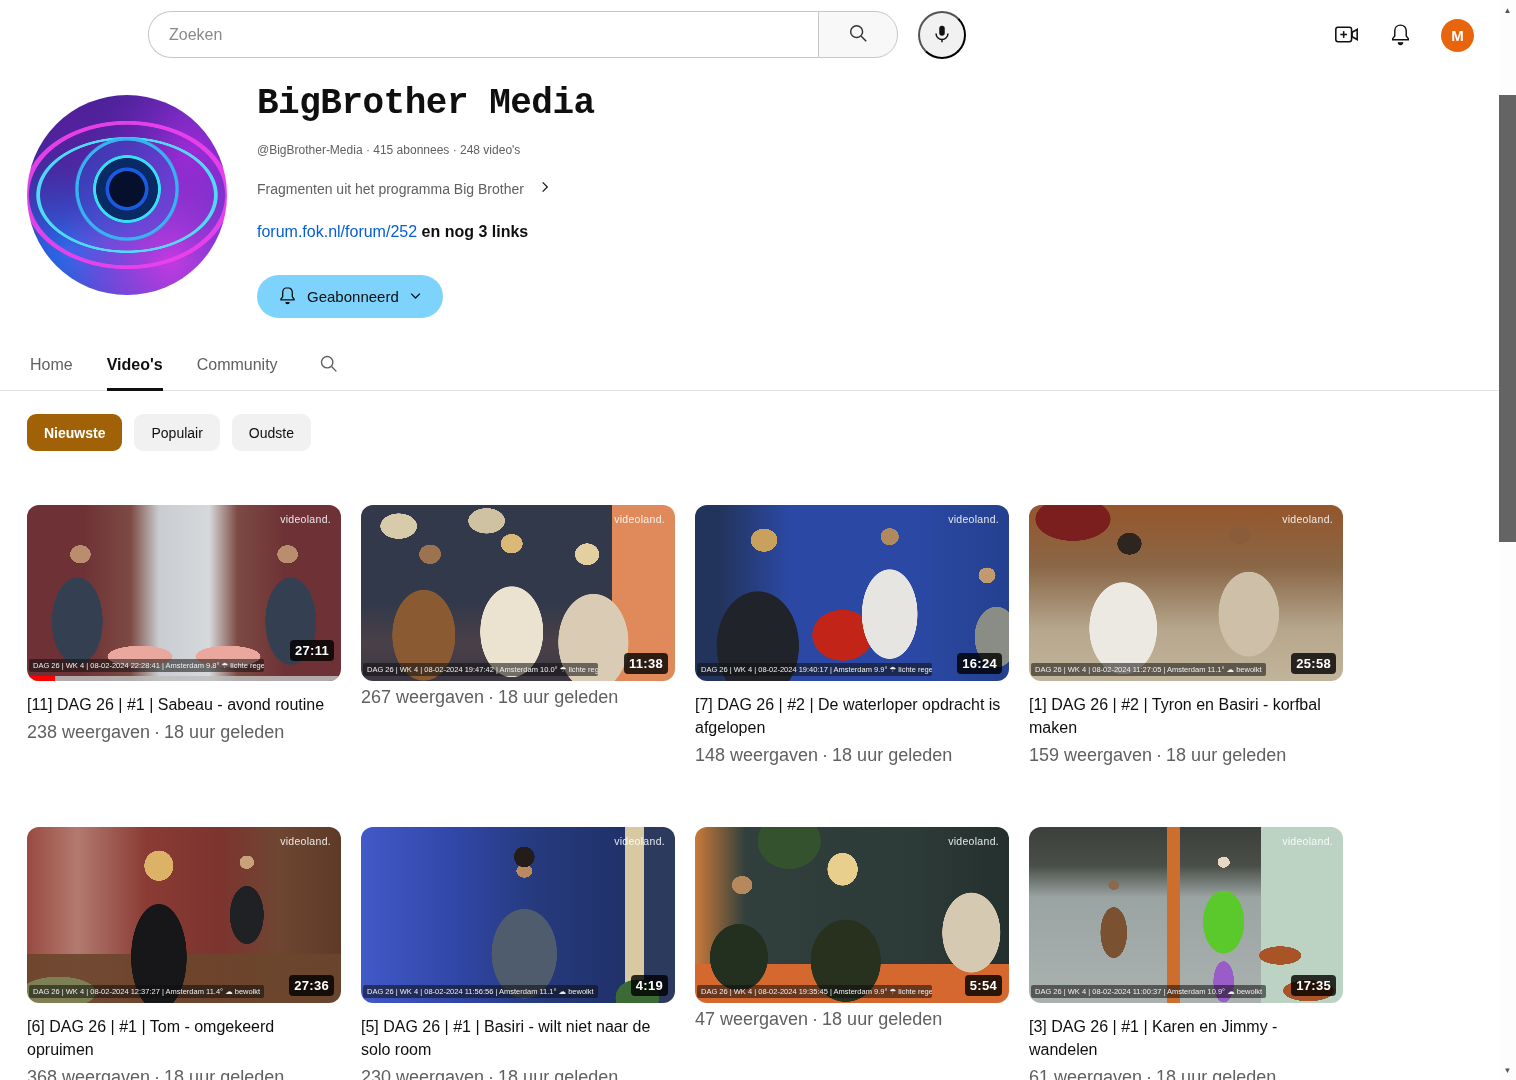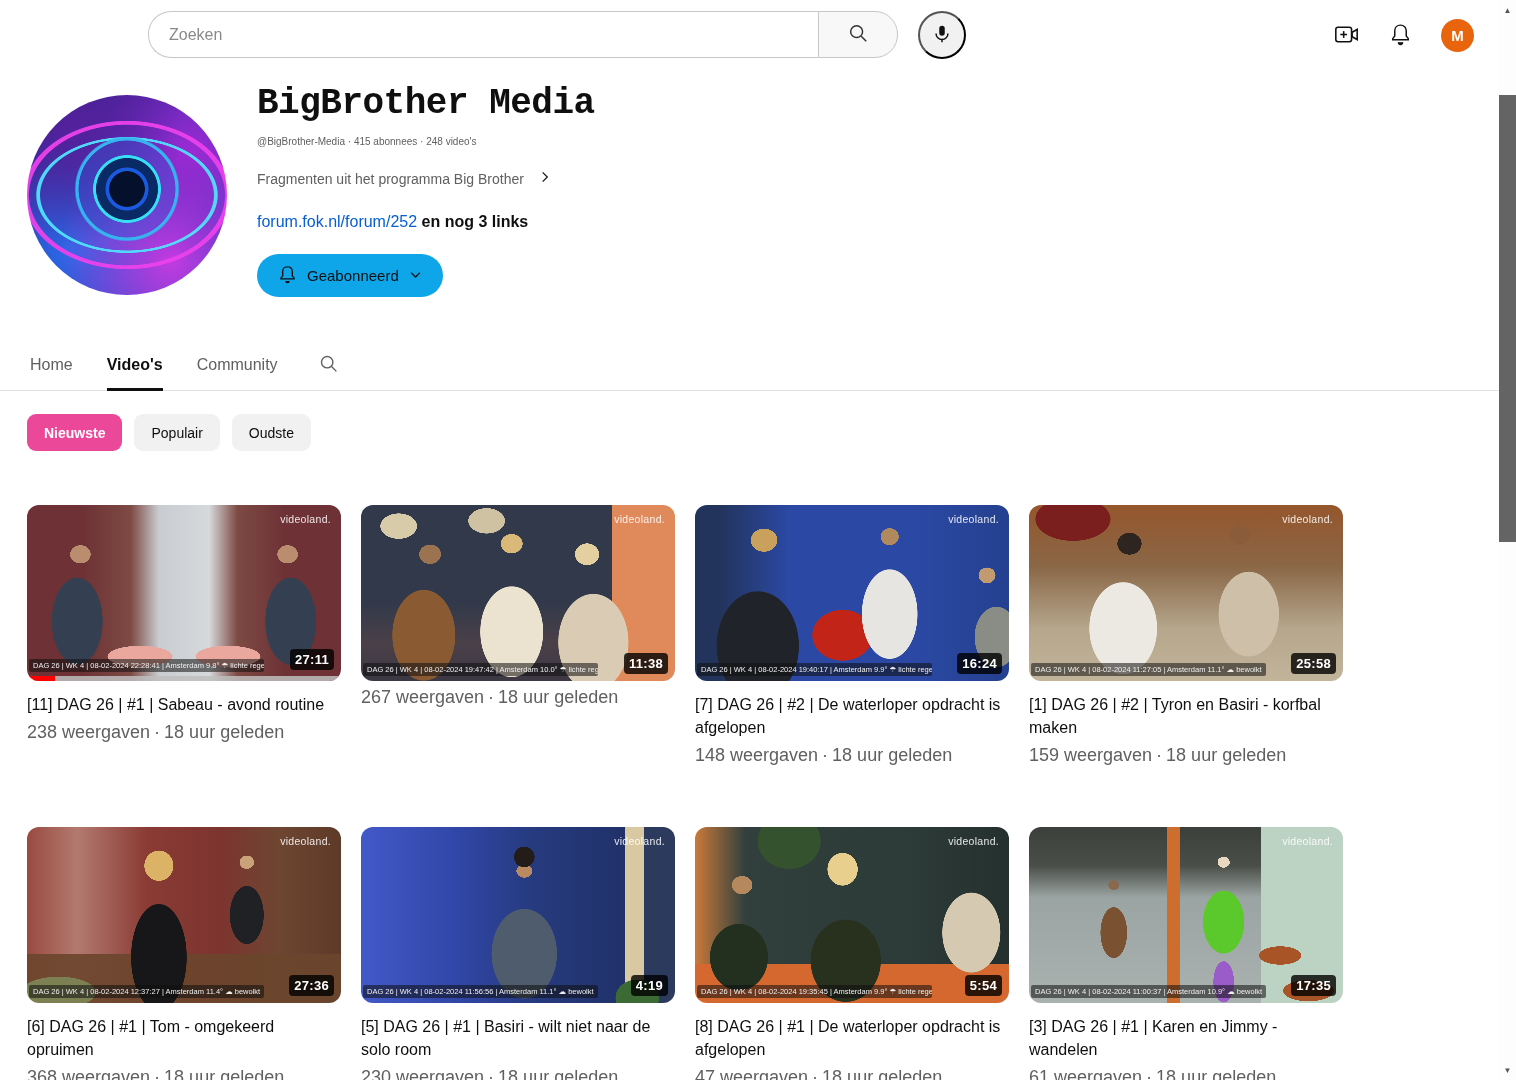--- a/index.html
+++ b/index.html
@@ -30,56 +30,56 @@
       radial-gradient(circle at 50% 47%, #04102c 0 12%, #1a5ae0 12.5% 14.5%, #0a2a66 15% 21%, #35e0f5 21.5% 23%, rgba(40,90,210,.35) 23.5% 33%, #35b4f0 33.5% 35%, transparent 36%),
       radial-gradient(ellipse 94px 60px at 50% 50%, transparent 92%, rgba(80,225,255,.95) 93% 96%, transparent 97%),
       radial-gradient(ellipse 106px 76px at 50% 50%, transparent 92%, rgba(235,65,235,.95) 93% 97%, transparent 98%),
       radial-gradient(ellipse at 22% 18%, #55219e 0%, transparent 50%),
       radial-gradient(ellipse at 82% 28%, #9c2ad4 0%, transparent 55%),
       radial-gradient(ellipse at 72% 82%, #c43ae0 0%, transparent 55%),
       radial-gradient(ellipse at 22% 78%, #2a6ae8 0%, transparent 60%),
       linear-gradient(135deg, #2b1a6e 0%, #35279a 40%, #2b4ad0 100%); }
   .channel-info { position:absolute; left:257px; top:82px; }
   .channel-name { font-size:36px; font-weight:bold; letter-spacing:-0.5px; line-height:44px;font-family:Liberation Mono, monospace; }
-  .channel-meta { margin-top:10px; font-size:10px; color:#606060; }
+  .channel-meta { margin-top:17px; font-size:12px; color:#606060; }
   .channel-desc { margin-top:23px; font-size:14px; color:#606060; display:flex; align-items:center; gap:14px; }
   .channel-links { margin-top:26px; font-size:16px; }
   .channel-link { color:#065fd4; text-decoration:none; cursor:pointer; }
   .more-links { color:#0f0f0f; font-weight:bold; }
-  .subscribe-btn { margin-top:23px; height:43px; background:#0ea5e9; border:none; border-radius:22px;
+  .subscribe-btn { margin-top:34px; height:43px; background:#7dd3fc; border:none; border-radius:22px;
     padding:16px 20px; display:inline-flex; align-items:center; gap:9px; font-size:15px; font-weight:500;
     color:#0f0f0f; cursor:pointer; font-family:"Liberation Sans",sans-serif; }
 
   
   .tabs { position:absolute; left:0; top:339px; width:100%; height:52px; border-bottom:1px solid #e3e3e3;
     display:flex; align-items:center; gap:34px; padding-left:30px; }
   .tab { font-size:16px; font-weight:500; color:#606060; height:52px; display:flex; align-items:center;
     position:relative; cursor:pointer; background:none; border:none; font-family:"Liberation Sans",sans-serif; }
   .tab.active { color:#0f0f0f; font-weight:bold; }
   .tab.active::after { content:""; position:absolute; left:0; right:0; bottom:0; height:3px; background:#0f0f0f; }
   .tab-search { margin-left:6px; cursor:pointer; display:flex; align-items:center; background:none; border:none; }
 
   
   .chips { position:absolute; left:27px; top:414px; display:flex; gap:12px; }
   .chip { height:37px; padding:0 17px; border:none; border-radius:9px; font-size:14px; cursor:pointer;
     background:#f1f1f1; color:#0f0f0f; font-weight:500; font-family:"Liberation Sans",sans-serif; }
-  .chip.active { background:#ec4899; color:#fff; font-weight:bold; }
+  .chip.active { background:#a16207; color:#fff; font-weight:bold; }
 
   
   .grid { position:absolute; left:27px; top:473px; display:grid; grid-template-columns:repeat(4,314px);
     column-gap:20px; grid-auto-rows:298px; row-gap:24px; }
   .card { cursor:pointer;margin-top:32px; }
   .thumb { position:relative; width:314px; height:176px; border-radius:12px; overflow:hidden; background:#444; }
   .wm { position:absolute; top:8px; right:10px; color:rgba(255,255,255,.88); font-size:10.5px; letter-spacing:.3px; }
   .ticker { position:absolute; left:2px; bottom:5px; max-width:235px; overflow:hidden; white-space:nowrap;
     background:rgba(15,15,15,.55); color:#efefef; font-size:7.5px; padding:2px 4px; border-radius:2px; }
   .dur { position:absolute; right:7px; bottom:7px; background:rgba(0,0,0,.8); color:#fff; font-size:13px;
     font-weight:bold; padding:3px 5px; border-radius:4px; letter-spacing:.3px; }
   .thumb.has-progress .ticker { bottom:9px; }
-  .thumb.has-progress .dur { bottom:11px; }
+  .thumb.has-progress .dur { bottom:20px; }
   .progress-track { position:absolute; left:0; right:0; bottom:0; height:5px; background:rgba(190,190,190,.85); }
   .progress-fill { height:100%; background:#f00; width:0; }
   .vtitle { margin-top:12px; font-size:16px; font-weight:500; line-height:23px; max-height:46px; overflow:hidden; }
   .vmeta { margin-top:6px; font-size:18px; color:#606060; }
   .vmeta .dot { margin:0 4px; }
 
   
   .thumb1 { background:
     radial-gradient(ellipse 46px 15px at 36% 86%, #e9a79e 70%, transparent 71%),
     radial-gradient(ellipse 46px 15px at 64% 86%, #e9a79e 70%, transparent 71%),
@@ -341,21 +341,20 @@
         <span>230 weergaven</span><span class="dot">·</span><span>18 uur geleden</span>
       </div>
     </div>
 
     <div class="card">
       <div class="thumb thumb7">
         <span class="wm">videoland.</span>
         <span class="ticker">DAG 26 | WK 4 | 08-02-2024 19:35:45 | Amsterdam 9.9° ☂ lichte regen</span>
         <span class="dur">5:54</span>
       </div>
-      <div class="vtitle">[8] DAG 26 | #1 | De waterloper opdracht is afgelopen</div>
       <div class="vmeta">
         <span>47 weergaven</span><span class="dot">·</span><span>18 uur geleden</span>
       </div>
     </div>
 
     <div class="card">
       <div class="thumb thumb8">
         <span class="wm">videoland.</span>
         <span class="ticker">DAG 26 | WK 4 | 08-02-2024 11:00:37 | Amsterdam 10.9° ☁ bewolkt</span>
         <span class="dur">17:35</span>

